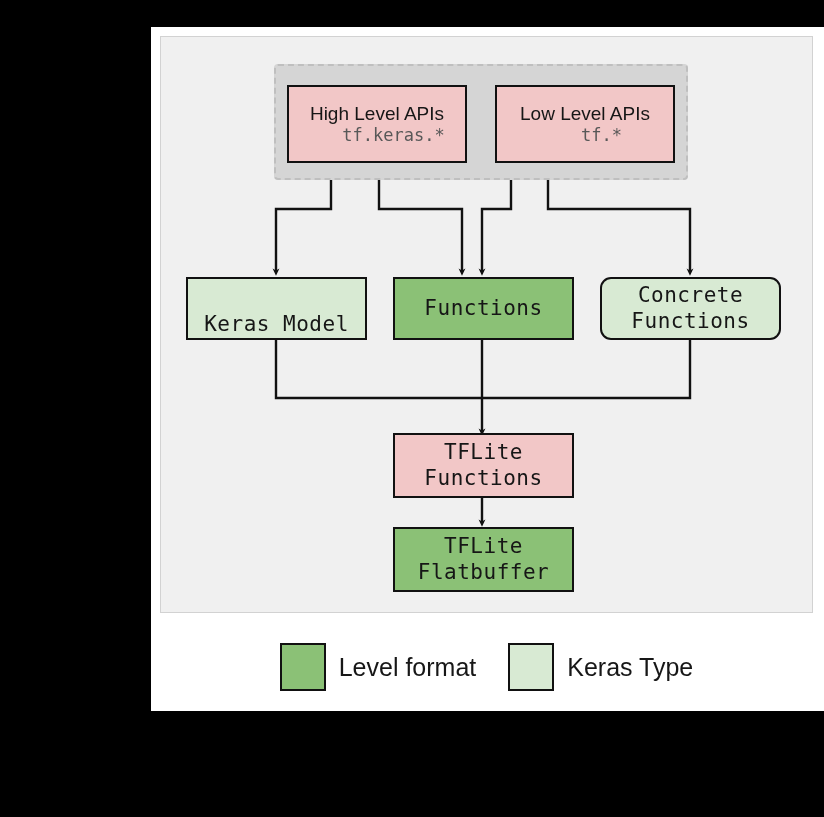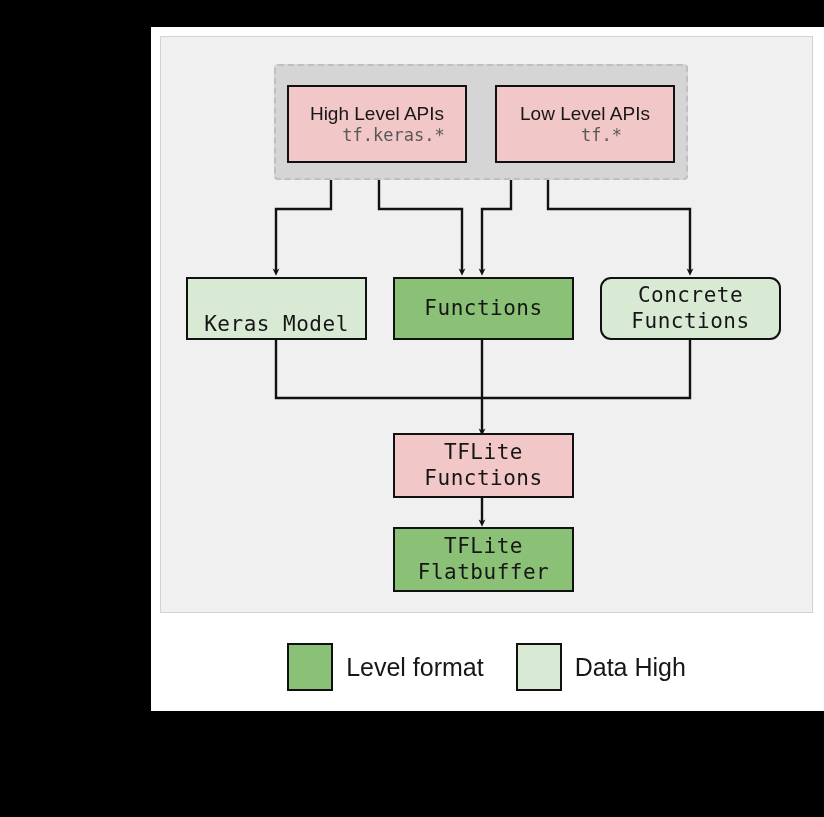--- a/index.html
+++ b/index.html
@@ -184,20 +184,20 @@
 
     <div id="legend">
 
       <div class="leg-item">
         <span class="leg-swatch" style="background:#8bc176;"></span>
         <span class="leg-label">Level format</span>
       </div>
 
       <div class="leg-item">
         <span class="leg-swatch" style="background:#d8ead3;"></span>
-        <span class="leg-label">Data High</span>
+        <span class="leg-label">Keras Type</span>
       </div>
 
 
     </div>
 
   </div>
 </div>
 
 </body></html>

